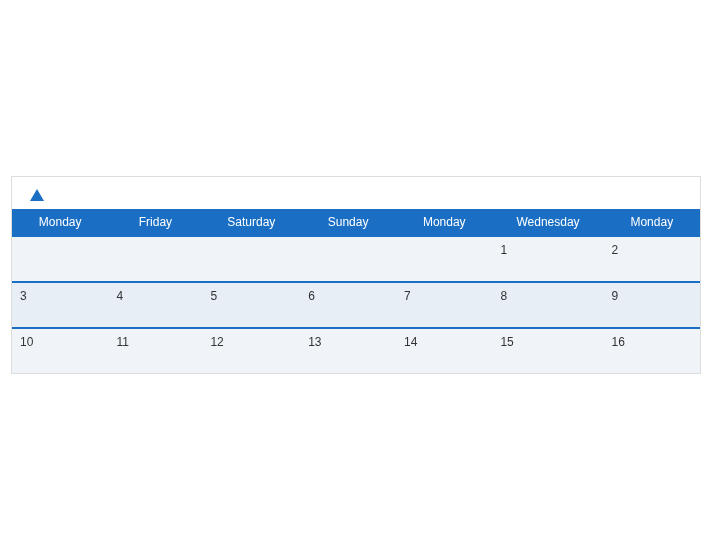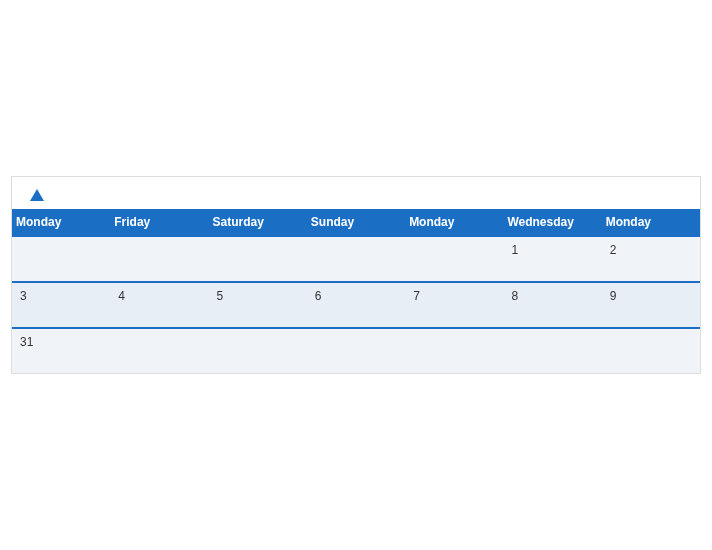--- a/index.html
+++ b/index.html
@@ -67,23 +67,23 @@
       min-width: 120px;
     }
     .calendar-grid {
       width: 100%;
       border-collapse: collapse;
     }
     .calendar-grid thead tr th {
       background: #1a6fc4;
       color: #fff;
       font-size: 12px;
-      font-weight: bold;
-      padding: 6px 4px;
-      text-align: left;
+      font-weight: normal;
+      padding: 6px 24px;
+      text-align: center;
       border: none;
     }
     .calendar-grid tbody tr {
       border-top: 2px solid #1a6fc4;
     }
     .calendar-grid tbody tr td {
       background: #f0f4f8;
       vertical-align: top;
       padding: 6px 8px 24px 8px;
       font-size: 12px;
@@ -144,23 +144,23 @@
         <tr>
           <td><span class="day-num">3</span></td>
           <td><span class="day-num">4</span></td>
           <td><span class="day-num">5</span></td>
           <td><span class="day-num">6</span></td>
           <td><span class="day-num">7</span></td>
           <td><span class="day-num">8</span></td>
           <td><span class="day-num">9</span></td>
         </tr>
         <tr>
-          <td><span class="day-num">31</span></td>
-          <td></td>
-          <td></td>
-          <td></td>
-          <td></td>
-          <td></td>
-          <td></td>
+          <td><span class="day-num">10</span></td>
+          <td><span class="day-num">11</span></td>
+          <td><span class="day-num">12</span></td>
+          <td><span class="day-num">13</span></td>
+          <td><span class="day-num">14</span></td>
+          <td><span class="day-num">15</span></td>
+          <td><span class="day-num">16</span></td>
         </tr>
       </tbody>
   </table>
 </div>
 
 </body></html>

